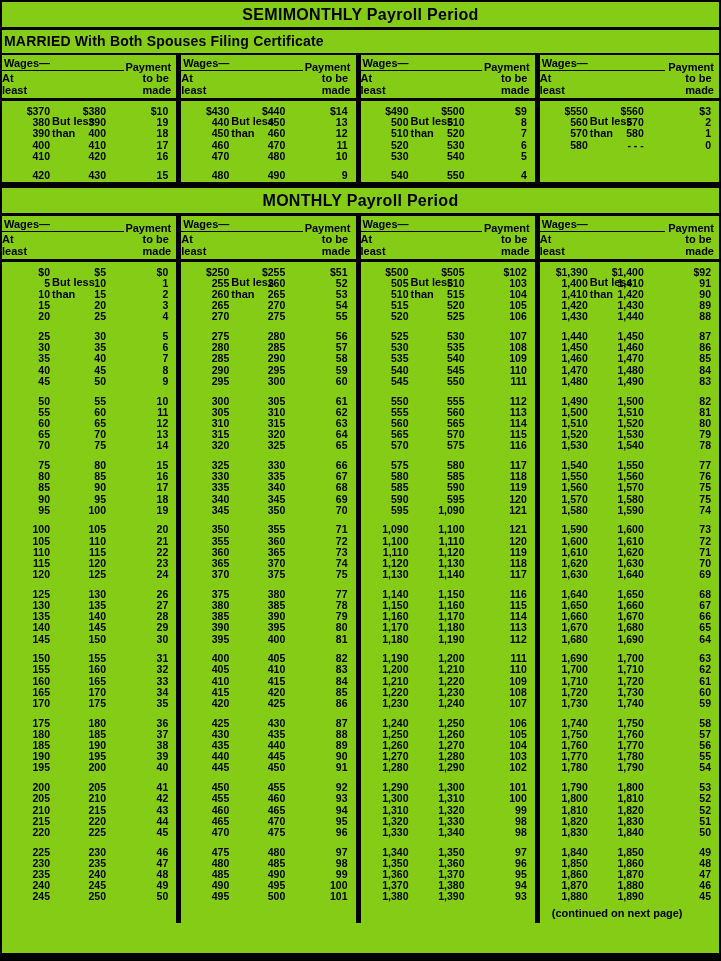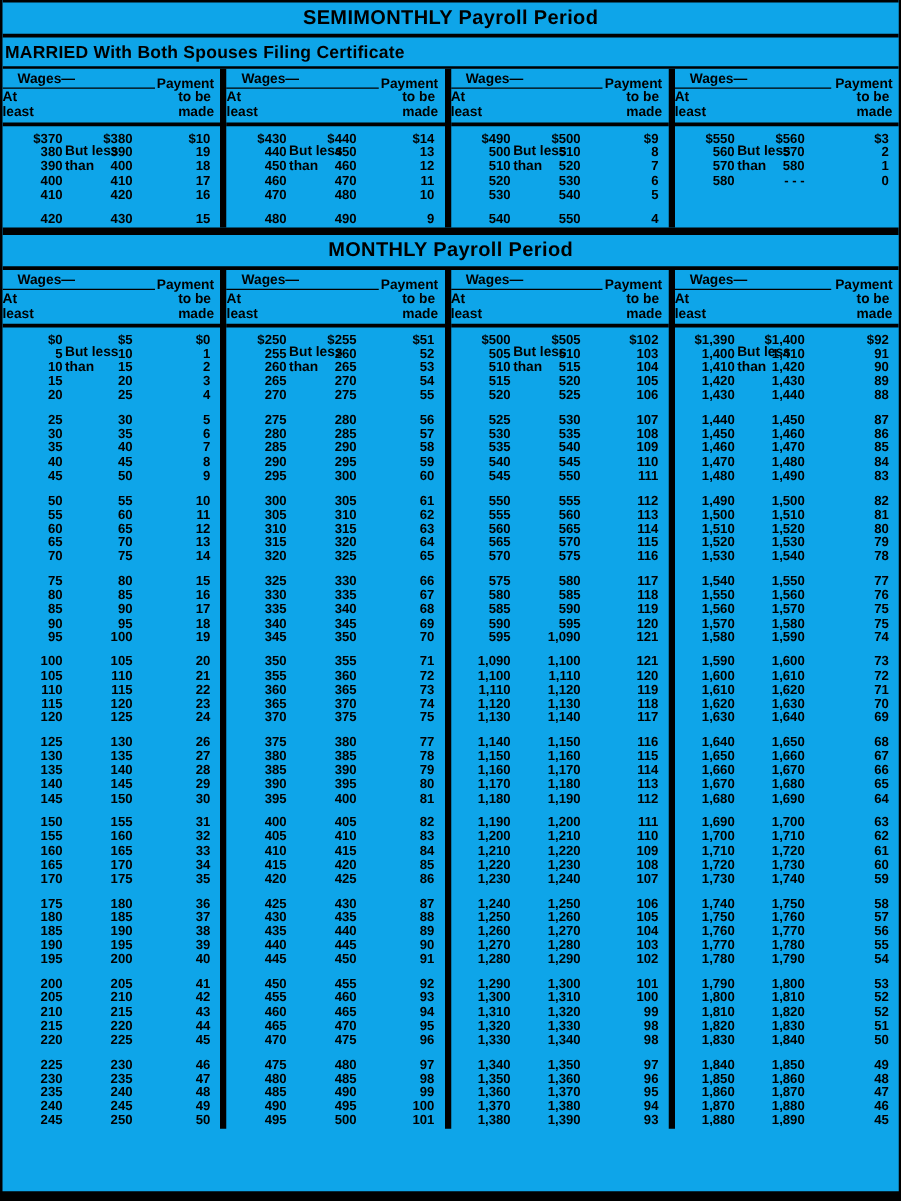--- a/index.html
+++ b/index.html
@@ -1,37 +1,37 @@
 <!DOCTYPE html>
 <html><head>
 <meta charset="utf-8">
 <style>
   html,body { margin:0; padding:0; background:#e8e8e8; }
   .page {
     width:721px; height:961px; box-sizing:border-box; margin:0;
-    background:#0ea5e9; color:#000;
+    background:#84cc16; color:#000;
     font-family:"Liberation Sans", sans-serif; font-weight:700;
     border-left:2px solid #000; border-right:2px solid #000; border-bottom:8px solid #000;
     overflow:hidden;
   }
   .title-bar {
     text-align:center; font-size:16px; line-height:19px; letter-spacing:.3px;
     padding:3px 0 3px; border-top:2px solid #000; border-bottom:3px solid #000;
   }
   .title-bar.heavy { border-top:6px solid #000; }
   .subtitle {
     font-size:14px; line-height:16px; letter-spacing:.2px;
     padding:3px 2px 4px 2px; border-bottom:2px solid #000;
   }
   .groups { display:flex; align-items:stretch; }
   .group { width:25%; box-sizing:border-box; border-right:5px solid #000; display:flex; flex-direction:column; }
   .group:last-child { border-right:none; }
 
   .ghead { position:relative; height:43px; border-bottom:3px solid #000; font-size:11px; line-height:12px; flex:none; }
-  .wages   { position:absolute; left:12px; top:2px; }
+  .wages   { position:absolute; left:2px; top:2px; }
   .wages-rule { position:absolute; left:0; top:15px; width:70%; height:1px; background:#000; }
   .payment { position:absolute; right:5px; top:6px; }
   .sh { position:absolute; top:17px; white-space:pre-line; text-align:left; }
   .sh1 { left:0;    width:50px; }
   .sh2 { left:50px; width:58px;margin-top:43px; }
   .sh3 { right:5px; text-align:left; }
 
   .gbody { flex:1 1 auto; padding-top:5px; font-size:10.5px; }
   .block + .block { margin-top:8.5px; }
   .row { display:grid; grid-template-columns:48px 56px 1fr; height:11.2px; line-height:11.2px; }
@@ -1380,18 +1380,19 @@
                 <span class="c c1">1,880</span>
                 <span class="c c2">46</span>
               </div>
               <div class="row">
                 <span class="c c0">1,880</span>
                 <span class="c c1">1,890</span>
                 <span class="c c2">45</span>
               </div>
             </div>
           </div>
+        <div class="note">(continued on next page)</div>
       </div>
 
     </div>
   </section>
 
 </div>
 
 </body></html>

